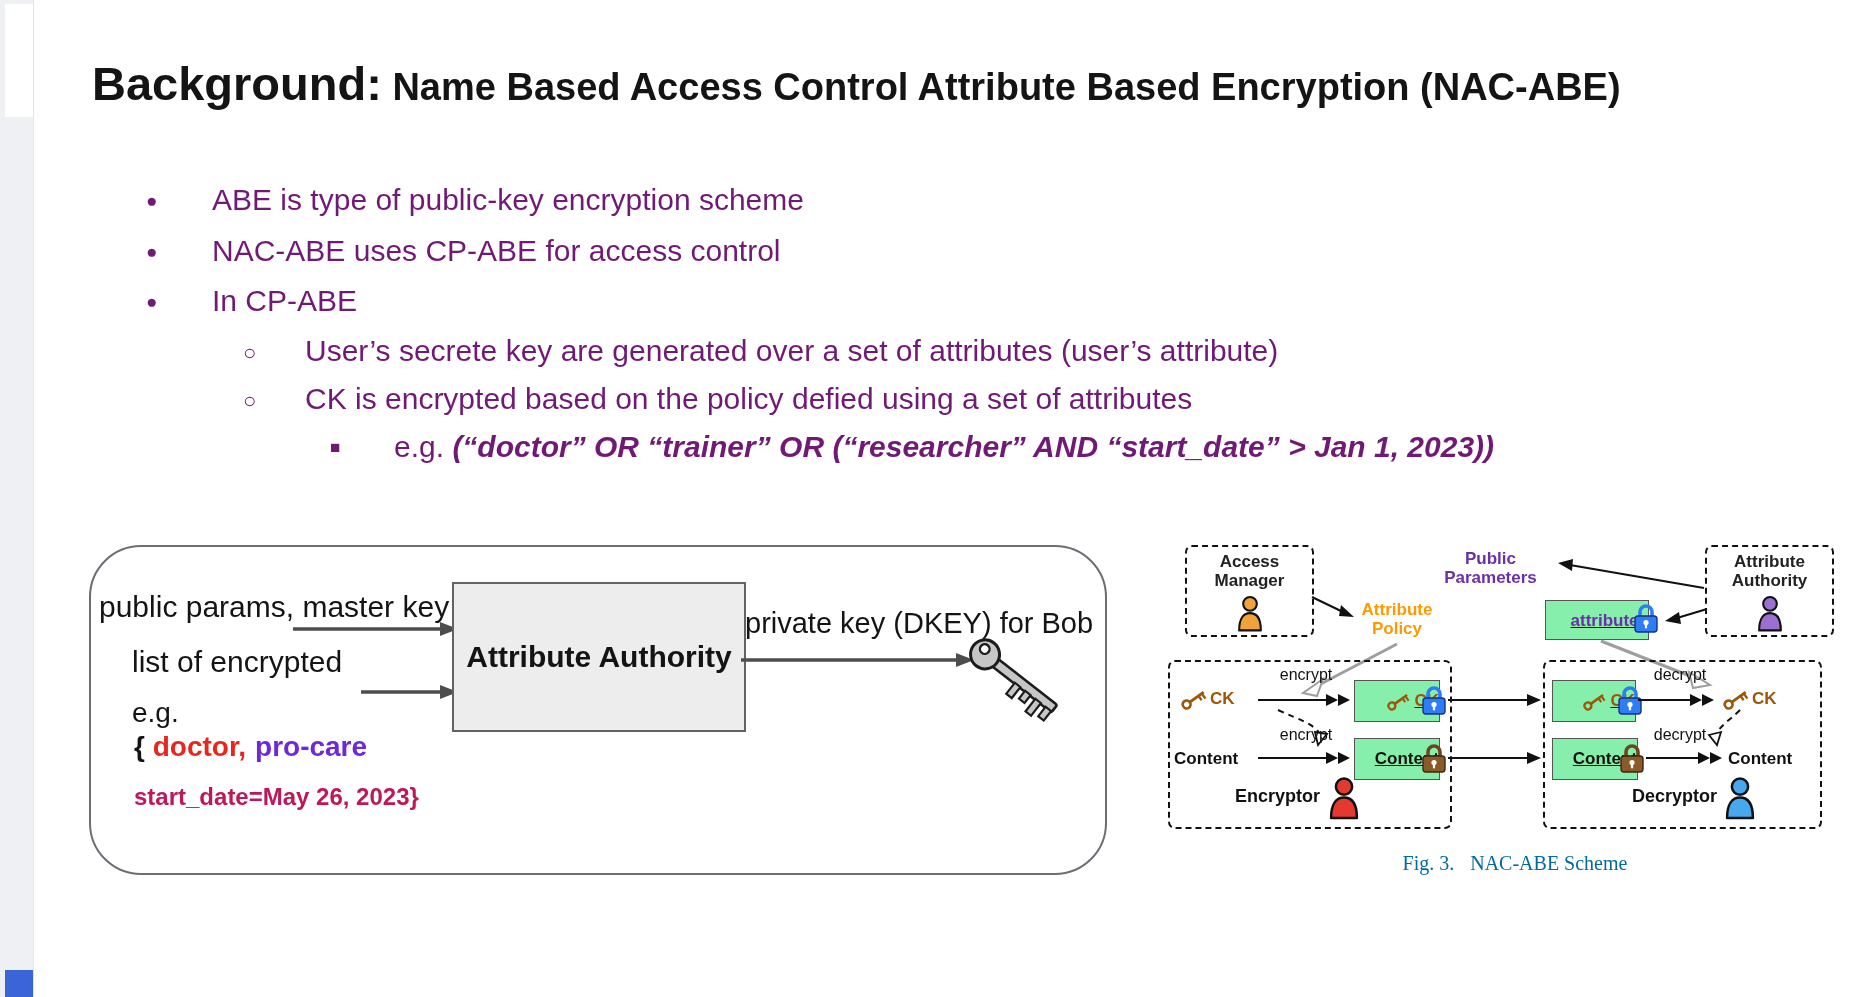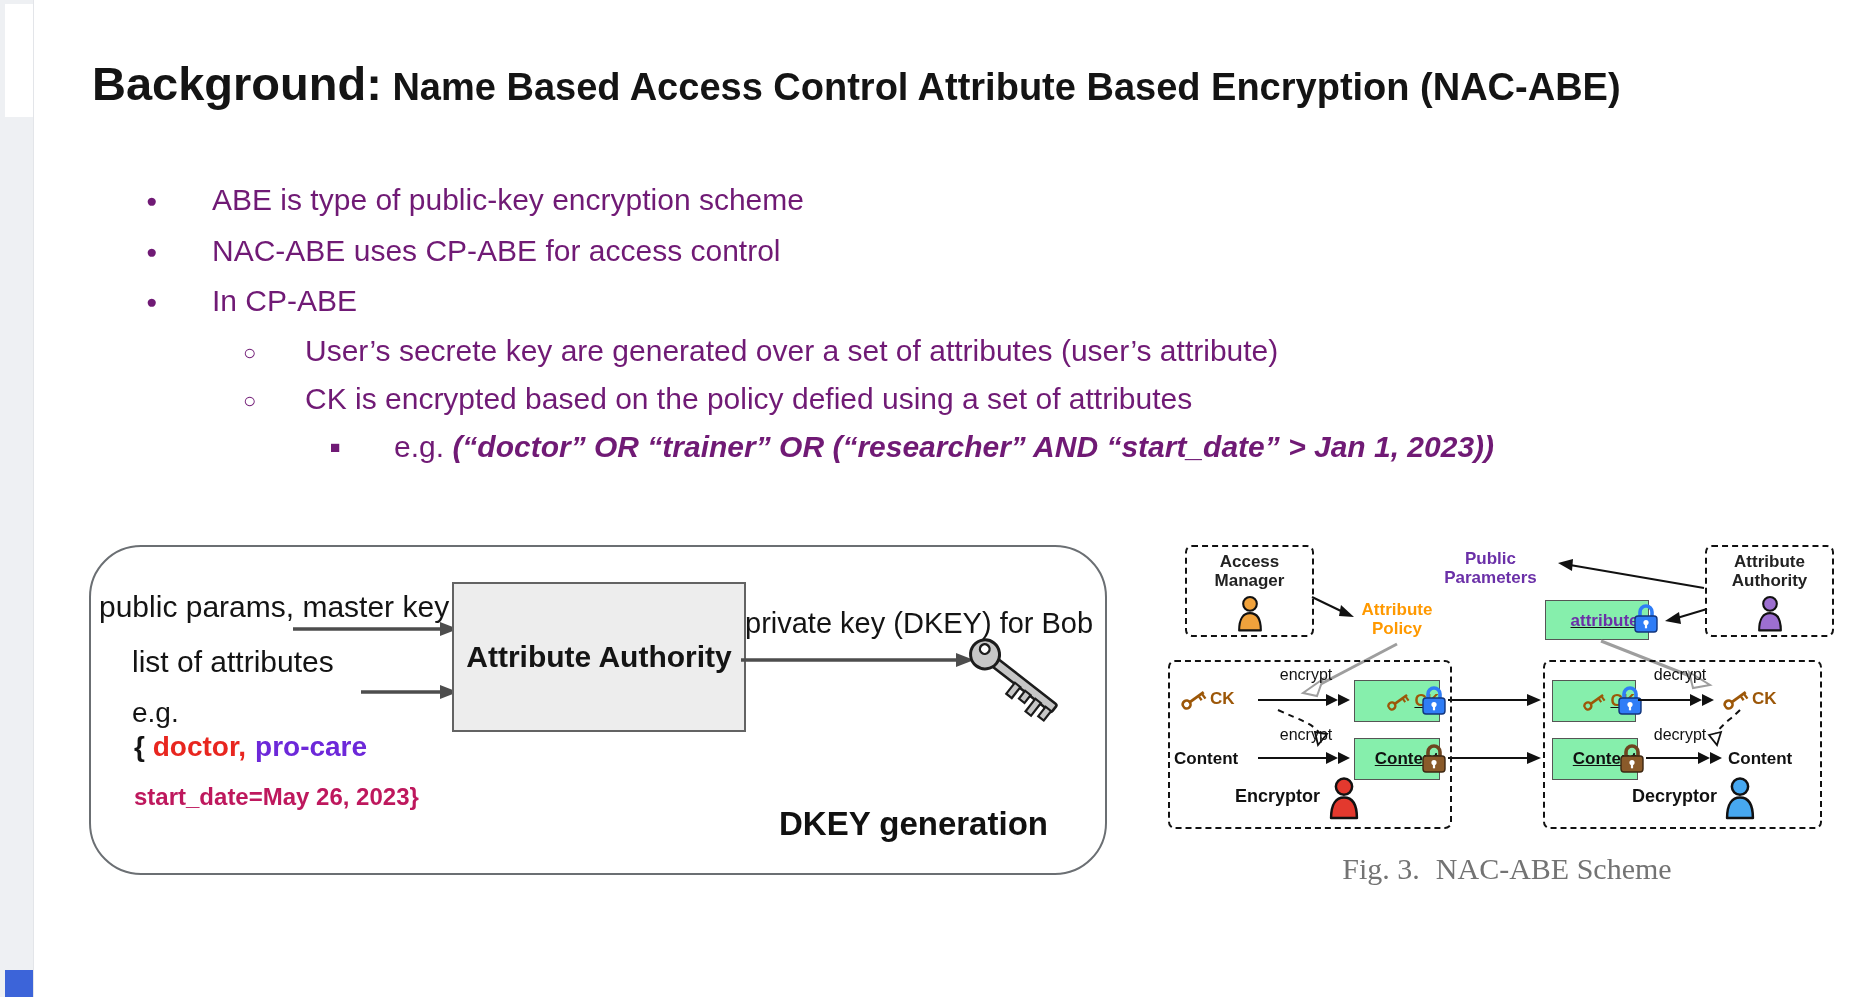--- a/index.html
+++ b/index.html
@@ -39,22 +39,22 @@
   .roleLbl{text-align:center;font-weight:bold;line-height:19px;padding-top:5px;color:#222;}
   .pficon{position:absolute;left:50%;transform:translateX(-50%);bottom:3px;}
   .orangetxt{color:#ff9900;font-weight:bold;text-align:center;line-height:19px;}
   .purpletxt{color:#6b30a8;font-weight:bold;text-align:center;line-height:19px;}
   .graybox{position:absolute;background:#86efac;border:1.6px solid #555;
            display:flex;align-items:center;justify-content:flex-end;gap:4px;text-decoration:underline;}
   .ck{color:#9c5708;font-weight:bold;font-size:17px;}
   .bold17{font-weight:bold;font-size:17px;color:#111;}
   .oplbl{position:absolute;text-align:center;font-size:16px;color:#111;}
   .keyrot{transform:rotate(-36deg);}
-  .fig3cap{position:absolute;left:152px;top:312px;width:390px;text-align:center;
-           font-family:"Liberation Serif",serif;font-size:30px;color:#737373;white-space:nowrap;}
+  .fig3cap{position:absolute;left:160px;top:312px;width:390px;text-align:center;
+           font-family:"Liberation Serif",serif;font-size:20px;color:#0369a1;white-space:nowrap;}
   .fig3cap .figno{margin-right:16px;}
 </style>
 </head>
 <body>
 
 <div class="stage">
 
   <div class="film">
     <div class="thumb" style="top:4px;height:113px;background:#ffffff;"></div>
     <div class="thumb" style="top:970px;height:27px;background:#3c64d9;"></div>
@@ -84,21 +84,21 @@
   </div>
 
   <div class="dkey">
 
     <div class="txt" style="left:8px;top:43px;">public params, master key</div>
     <svg class="abs" style="left:200px;top:72px;" width="170" height="20">
       <line x1="2" y1="10" x2="150" y2="10" stroke="#4d4d4d" stroke-width="3.4"></line>
       <polygon points="149,3 167,10 149,17" fill="#4d4d4d"></polygon>
     </svg>
 
-    <div class="txt" style="left:41px;top:98px;">list of attributes</div>
+    <div class="txt" style="left:41px;top:98px;">list of encrypted</div>
     <svg class="abs" style="left:268px;top:135px;" width="102" height="20">
       <line x1="2" y1="10" x2="82" y2="10" stroke="#4d4d4d" stroke-width="3.4"></line>
       <polygon points="81,3 99,10 81,17" fill="#4d4d4d"></polygon>
     </svg>
 
     <div class="txt" style="left:41px;top:150px;font-size:28px;">e.g.</div>
 
     <div class="attrline">
       <span class="brace">{ </span><span class="red">doctor,</span><span style="display:inline-block;width:9px;"></span><span class="green">pro-care</span>
     </div>
@@ -117,21 +117,20 @@
     <svg class="abs keyrot" style="left:874px;top:96px;transform-origin:30% 45%;transform:rotate(38deg);" width="118" height="48" viewBox="0 0 118 48">
       <rect x="29" y="18.5" width="76" height="9.5" rx="2" fill="#c6c6c6" stroke="#1c1c1c" stroke-width="2.6"></rect>
       <rect x="58" y="27" width="7" height="14" fill="#c6c6c6" stroke="#1c1c1c" stroke-width="2.2"></rect>
       <rect x="71" y="27" width="7" height="10" fill="#c6c6c6" stroke="#1c1c1c" stroke-width="2.2"></rect>
       <rect x="84" y="27" width="7" height="16" fill="#c6c6c6" stroke="#1c1c1c" stroke-width="2.2"></rect>
       <rect x="97" y="27" width="7" height="12" fill="#c6c6c6" stroke="#1c1c1c" stroke-width="2.2"></rect>
       <circle cx="17" cy="23" r="14.5" fill="#c6c6c6" stroke="#1c1c1c" stroke-width="3"></circle>
       <circle cx="13.5" cy="19" r="4.8" fill="#ffffff" stroke="#1c1c1c" stroke-width="2.4"></circle>
     </svg>
 
-    <div class="dkeycap">DKEY generation</div>
   </div>
 
   <div class="fig3">
 
     <div class="dashbox" style="left:25px;top:5px;width:125px;height:88px;">
       <div class="roleLbl">
         <div>Access</div>
         <div>Manager</div>
       </div>
       <svg class="pficon" width="34" height="37" viewBox="0 0 40 46">

